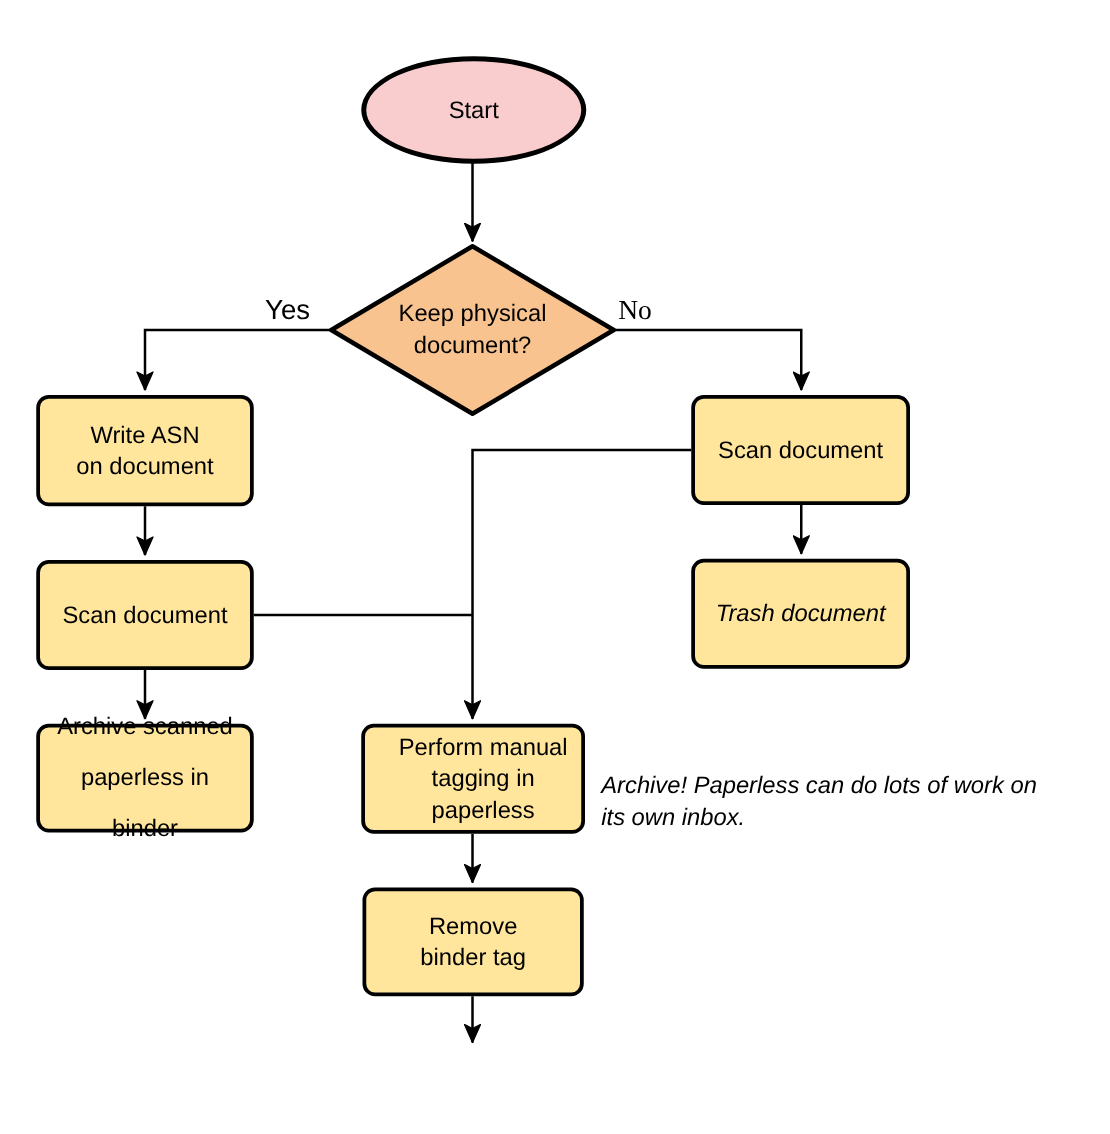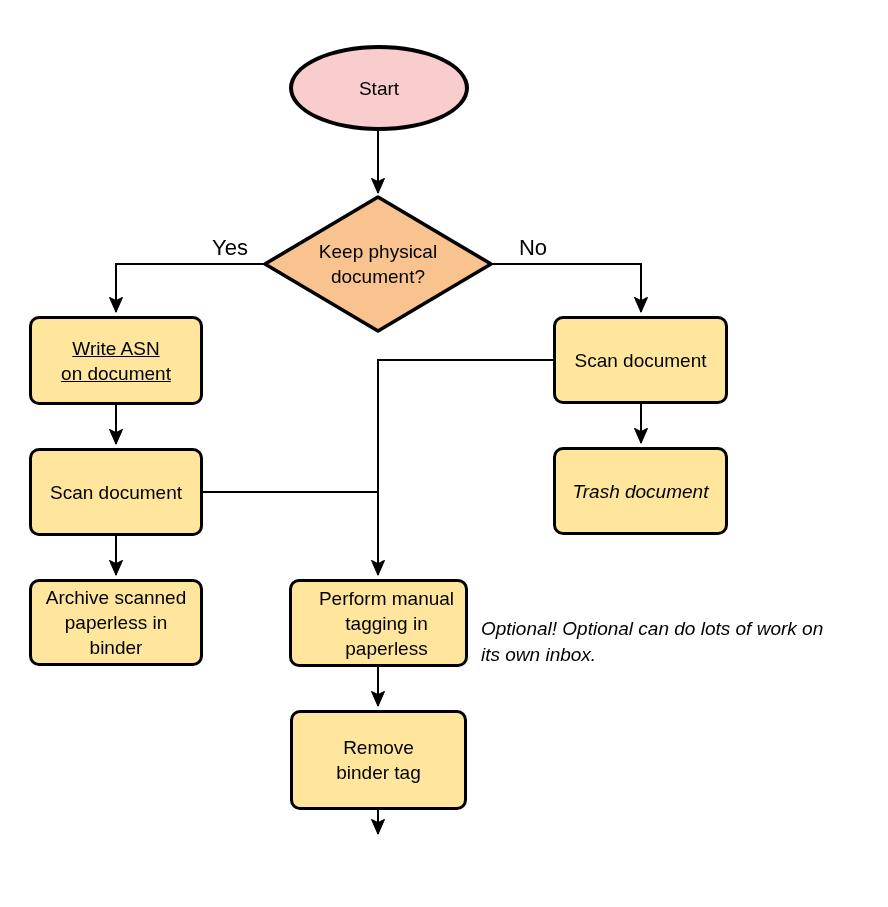--- a/index.html
+++ b/index.html
@@ -115,57 +115,57 @@
   <div class="node terminal" style="left:289px; top:18px; width:180px; height:86px;">
     <div class="line">Start</div>
   </div>
 
   <div class="node decision-label" style="left:265px; top:170px; width:226px; height:134px;">
     <div class="line">Keep physical</div>
     <div class="line">document?</div>
   </div>
 
   <div class="edge-label" style="left:202px; top:210px;">Yes</div>
-  <div class="edge-label" style="left:505px; top:210px;">No</div>
+  <div class="edge-label" style="left:480px; top:210px;font-family:Liberation Serif, serif;">No</div>
 
-  <div class="node process" style="left:29px; top:289px; width:174px; height:89px;text-decoration:underline;">
+  <div class="node process" style="left:29px; top:289px; width:174px; height:89px;">
     <div class="line">Write ASN</div>
     <div class="line">on document</div>
   </div>
 
   <div class="node process" style="left:553px; top:289px; width:175px; height:88px;">
     <div class="line">Scan document</div>
   </div>
 
   <div class="node process" style="left:29px; top:421px; width:174px; height:88px;">
     <div class="line">Scan document</div>
   </div>
 
   <div class="node process" style="left:553px; top:420px; width:175px; height:88px;font-style:italic;">
     <div class="line">Trash document</div>
   </div>
 
-  <div class="node process" style="left:29px; top:552px; width:174px; height:87px;">
+  <div class="node process" style="left:29px; top:552px; width:174px; height:87px;gap:16px;">
     <div class="line">Archive scanned</div>
     <div class="line">paperless in</div>
     <div class="line">binder</div>
   </div>
 
   <div class="node process" style="left:289px; top:552px; width:179px; height:88px;padding-left:16px;">
     <div class="line">Perform manual</div>
     <div class="line">tagging in</div>
     <div class="line">paperless</div>
   </div>
 
   <div class="annotation" style="left:481px; top:589px;">
-    <div>Optional! Optional can do lots of work on</div>
+    <div>Archive! Paperless can do lots of work on</div>
     <div>its own inbox.</div>
   </div>
 
-  <div class="node process" style="left:290px; top:683px; width:177px; height:100px;">
+  <div class="node process" style="left:290px; top:683px; width:177px; height:87px;">
     <div class="line">Remove</div>
     <div class="line">binder tag</div>
   </div>
 
 
   <div class="bottom-rule"></div>
 
 </div>
 
 </body></html>

